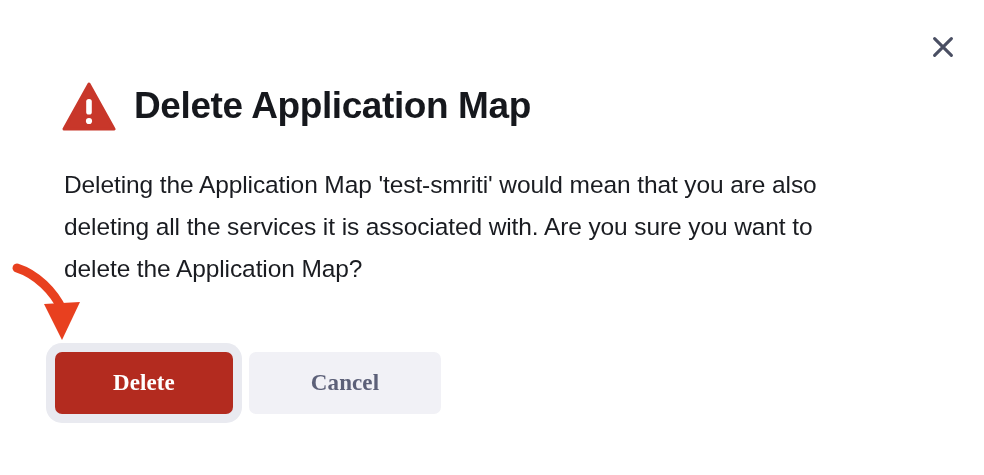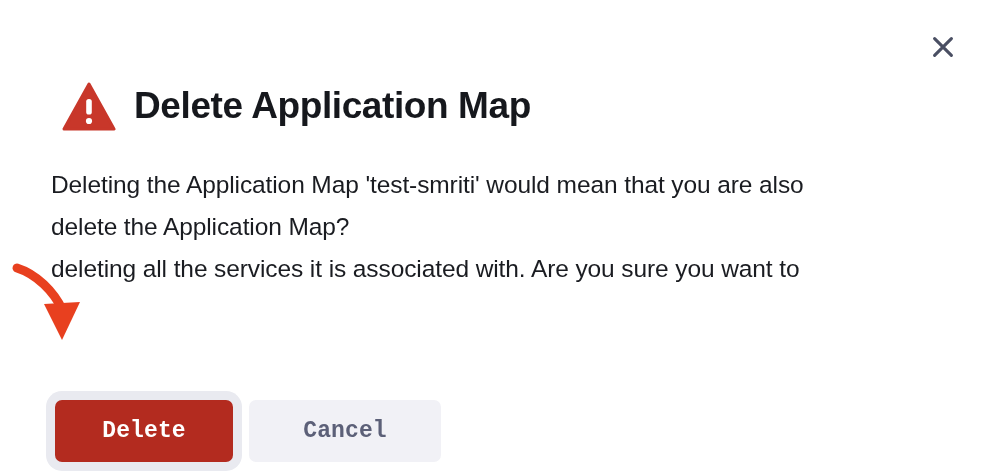--- a/index.html
+++ b/index.html
@@ -64,52 +64,51 @@
     font-weight: bold;
     color: #16181d;
     letter-spacing: -0.4px;
     line-height: 1;
     white-space: nowrap;
   }
 
   
   .body-text {
     position: absolute;
-    left: 51px;
+    left: 64px;
     top: 164px;
     width: 884px;
     font-size: 24.5px;
     line-height: 42px;
     color: #1a1c21;
     letter-spacing: -0.1px;
   }
   .body-text p { margin: 0; }
 
   
   .actions {
     position: absolute;
     left: 55px;
     top: 352px;
     display: flex;
     align-items: flex-start;
   }
 
   .btn {
     border: none;
-    font-family: Liberation Mono, monospace;
+    font-family: Liberation Serif, serif;
     font-size: 23px;
     font-weight: bold;
     letter-spacing: 0.1px;
     border-radius: 7px;
     cursor: pointer;
     display: flex;
     align-items: center;
     justify-content: center;
     box-sizing: border-box;
-    margin-top: 48px;
   }
 
   .btn-delete {
     width: 178px;
     height: 62px;
     background: #b32b1f;
     color: #ffffff;
     box-shadow: 0 0 0 9px #e9eaf0;
   }
 
@@ -151,22 +150,22 @@
         <path d="M27 4 L52 49 L2 49 Z" fill="#c8372a" stroke="#c8372a" stroke-width="3" stroke-linejoin="round"></path>
         <rect x="24.2" y="19" width="5.6" height="15.5" rx="2.6" fill="#ffffff"></rect>
         <circle cx="27" cy="41" r="3.1" fill="#ffffff"></circle>
       </svg>
     </span>
     <h1 class="title">Delete Application Map</h1>
   </div>
 
   <div class="body-text">
     <p>Deleting the Application Map 'test-smriti' would mean that you are also</p>
+    <p>deleting all the services it is associated with. Are you sure you want to</p>
     <p>delete the Application Map?</p>
-    <p>deleting all the services it is associated with. Are you sure you want to</p>
   </div>
 
   <div class="actions">
     <button class="btn btn-delete">Delete</button>
     <button class="btn btn-cancel">Cancel</button>
   </div>
 
   <div class="arrow-annotation">
     <svg width="110" height="110" viewBox="0 0 110 110" aria-hidden="true">
       <path d="M17 16 C 36 22, 54 39, 63 59" stroke="#e8401f" stroke-width="9" fill="none" stroke-linecap="round"></path>

